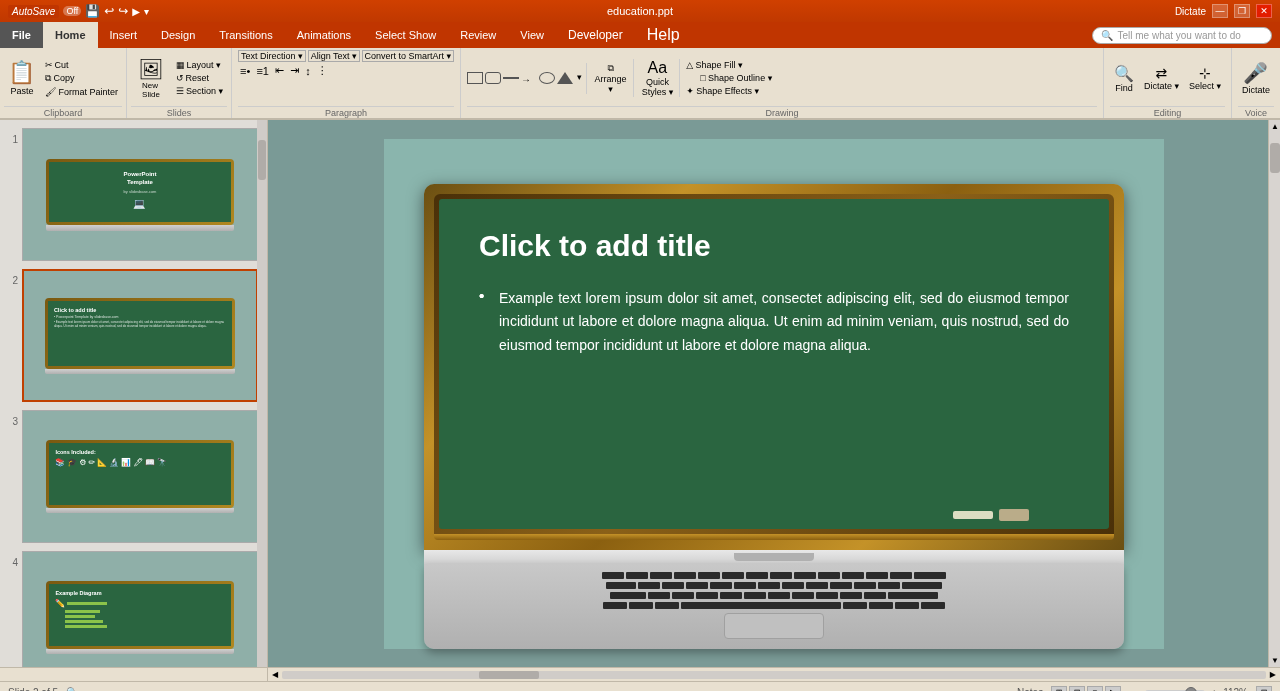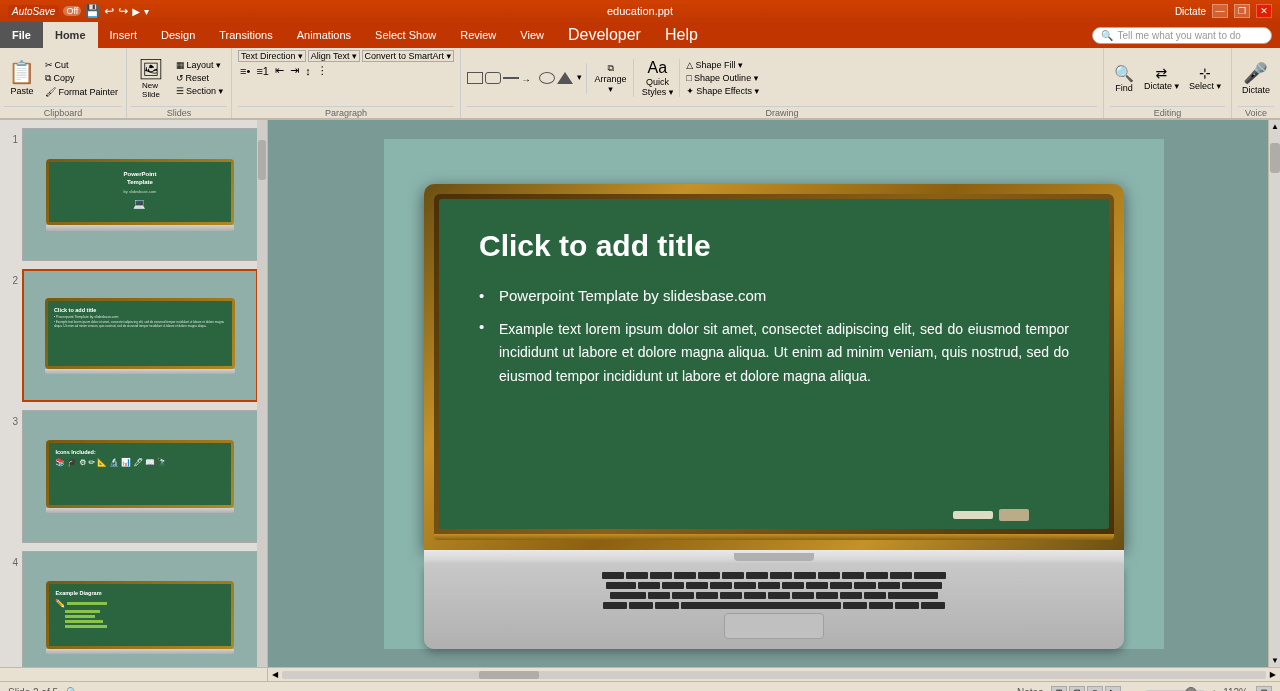--- a/index.html
+++ b/index.html
@@ -45,21 +45,21 @@
 <div style="background:#c03500; display:flex; height:26px;">
   <div style="padding:0 12px;display:flex;align-items:center;font-size:11px;color:white;cursor:pointer;background:#555;font-weight:bold;">File</div>
   <div style="padding:0 12px;display:flex;align-items:center;font-size:11px;color:#333;cursor:pointer;background:#e8e0d0;font-weight:bold;">Home</div>
   <div style="padding:0 12px;display:flex;align-items:center;font-size:11px;color:white;cursor:pointer;">Insert</div>
   <div style="padding:0 12px;display:flex;align-items:center;font-size:11px;color:white;cursor:pointer;">Design</div>
   <div style="padding:0 12px;display:flex;align-items:center;font-size:11px;color:white;cursor:pointer;">Transitions</div>
   <div style="padding:0 12px;display:flex;align-items:center;font-size:11px;color:white;cursor:pointer;">Animations</div>
   <div style="padding:0 12px;display:flex;align-items:center;font-size:11px;color:white;cursor:pointer;">Select Show</div>
   <div style="padding:0 12px;display:flex;align-items:center;font-size:11px;color:white;cursor:pointer;">Review</div>
   <div style="padding:0 12px;display:flex;align-items:center;font-size:11px;color:white;cursor:pointer;">View</div>
-  <div style="padding:0 12px;display:flex;align-items:center;font-size:16px;color:white;cursor:pointer;">Developer</div>
+  <div style="padding:0 12px;display:flex;align-items:center;font-size:12px;color:white;cursor:pointer;">Developer</div>
   <div style="padding:0 12px;display:flex;align-items:center;font-size:16px;color:white;cursor:pointer;">Help</div>
   <div style="flex:1;display:flex;align-items:center;justify-content:flex-end;padding-right:8px;">
     <div style="display:flex;align-items:center;background:white;border:1px solid #aaa;border-radius:12px;padding:2px 8px;width:180px;font-size:10px;color:#999;cursor:text;">
       <span style="margin-right:4px;">🔍</span>
       <span>Tell me what you want to do</span>
     </div>
   </div>
 </div>
 
 <div style="background:#e8e0d0;display:flex;height:72px;border-bottom:2px solid #c0b8a8;align-items:stretch;overflow:hidden;">
@@ -136,21 +136,21 @@
       </div>
       <div style="display:flex;flex-direction:column;gap:1px;border-left:1px solid #ccc;padding-left:4px;">
         <div style="font-size:9px;cursor:pointer;padding:0 4px;display:flex;flex-direction:column;align-items:center;">
           <span style="font-size:16px;">Aa</span>
           <span>Quick</span>
           <span>Styles ▾</span>
         </div>
       </div>
       <div style="display:flex;flex-direction:column;gap:1px;border-left:1px solid #ccc;padding-left:4px;font-size:9px;">
         <div style="cursor:pointer;white-space:nowrap;padding:1px 2px;">△ Shape Fill ▾</div>
-        <div style="cursor:pointer;white-space:nowrap;padding:1px 2px;">□ Shape Outline ▾</div>
+        <div style="cursor:pointer;white-space:nowrap;padding:1px 2px;margin-left:14px;">□ Shape Outline ▾</div>
         <div style="cursor:pointer;white-space:nowrap;padding:1px 2px;">✦ Shape Effects ▾</div>
       </div>
     </div>
     <div style="font-size:9px;color:#666;text-align:center;border-top:1px solid #ccc;padding-top:1px;">Drawing</div>
   </div>
 
   <div style="display:flex;flex-direction:column;border-right:1px solid #ccc;padding:2px 6px 0;">
     <div style="display:flex;align-items:center;gap:2px;flex:1;">
       <div style="display:flex;flex-direction:column;align-items:center;font-size:9px;cursor:pointer;padding:0 4px;">
         <span style="font-size:16px;">🔍</span>
@@ -289,21 +289,20 @@
         <div style="background:linear-gradient(135deg,#6b4f12,#c49228,#8b6010,#c49228,#6b4f12);border-radius:10px 10px 0 0;padding:10px;box-shadow:0 4px 16px rgba(0,0,0,0.5);">
           <div style="background:linear-gradient(135deg,#4a3008,#8a6018,#4a3008);border-radius:6px 6px 0 0;padding:5px;">
 
             <div style="background:#2a6540;border-radius:3px;padding:30px 40px 40px;min-height:330px;position:relative;">
 
               <div style="font-size:30px;font-weight:bold;color:white;margin-bottom:24px;font-family:Arial,sans-serif;">Click to add title</div>
 
               <ul style="list-style:none;color:white;font-size:15px;padding:0;">
                 <li style="margin-bottom:14px;padding-left:20px;position:relative;">
                   <span style="position:absolute;left:0;">•</span>
-                  <span>Powerpoint Template by slidesbase.com</span>
                 </li>
                 <li style="padding-left:20px;position:relative;">
                   <span style="position:absolute;left:0;">•</span>
                   <span style="line-height:1.7;text-align:justify;display:block;font-size:14px;">Example text lorem ipsum dolor sit amet, consectet adipiscing elit, sed do eiusmod tempor incididunt ut labore et dolore magna aliqua. Ut enim ad minim veniam, quis nostrud, sed do eiusmod tempor incididunt ut labore et dolore magna aliqua.</span>
                 </li>
               </ul>
 
               <div style="position:absolute;bottom:8px;right:80px;display:flex;align-items:center;gap:6px;">
                 <div style="width:40px;height:8px;background:#f0ead0;border-radius:2px;opacity:0.9;"></div>
                 <div style="width:30px;height:12px;background:#d4b896;border-radius:2px;opacity:0.85;"></div>

